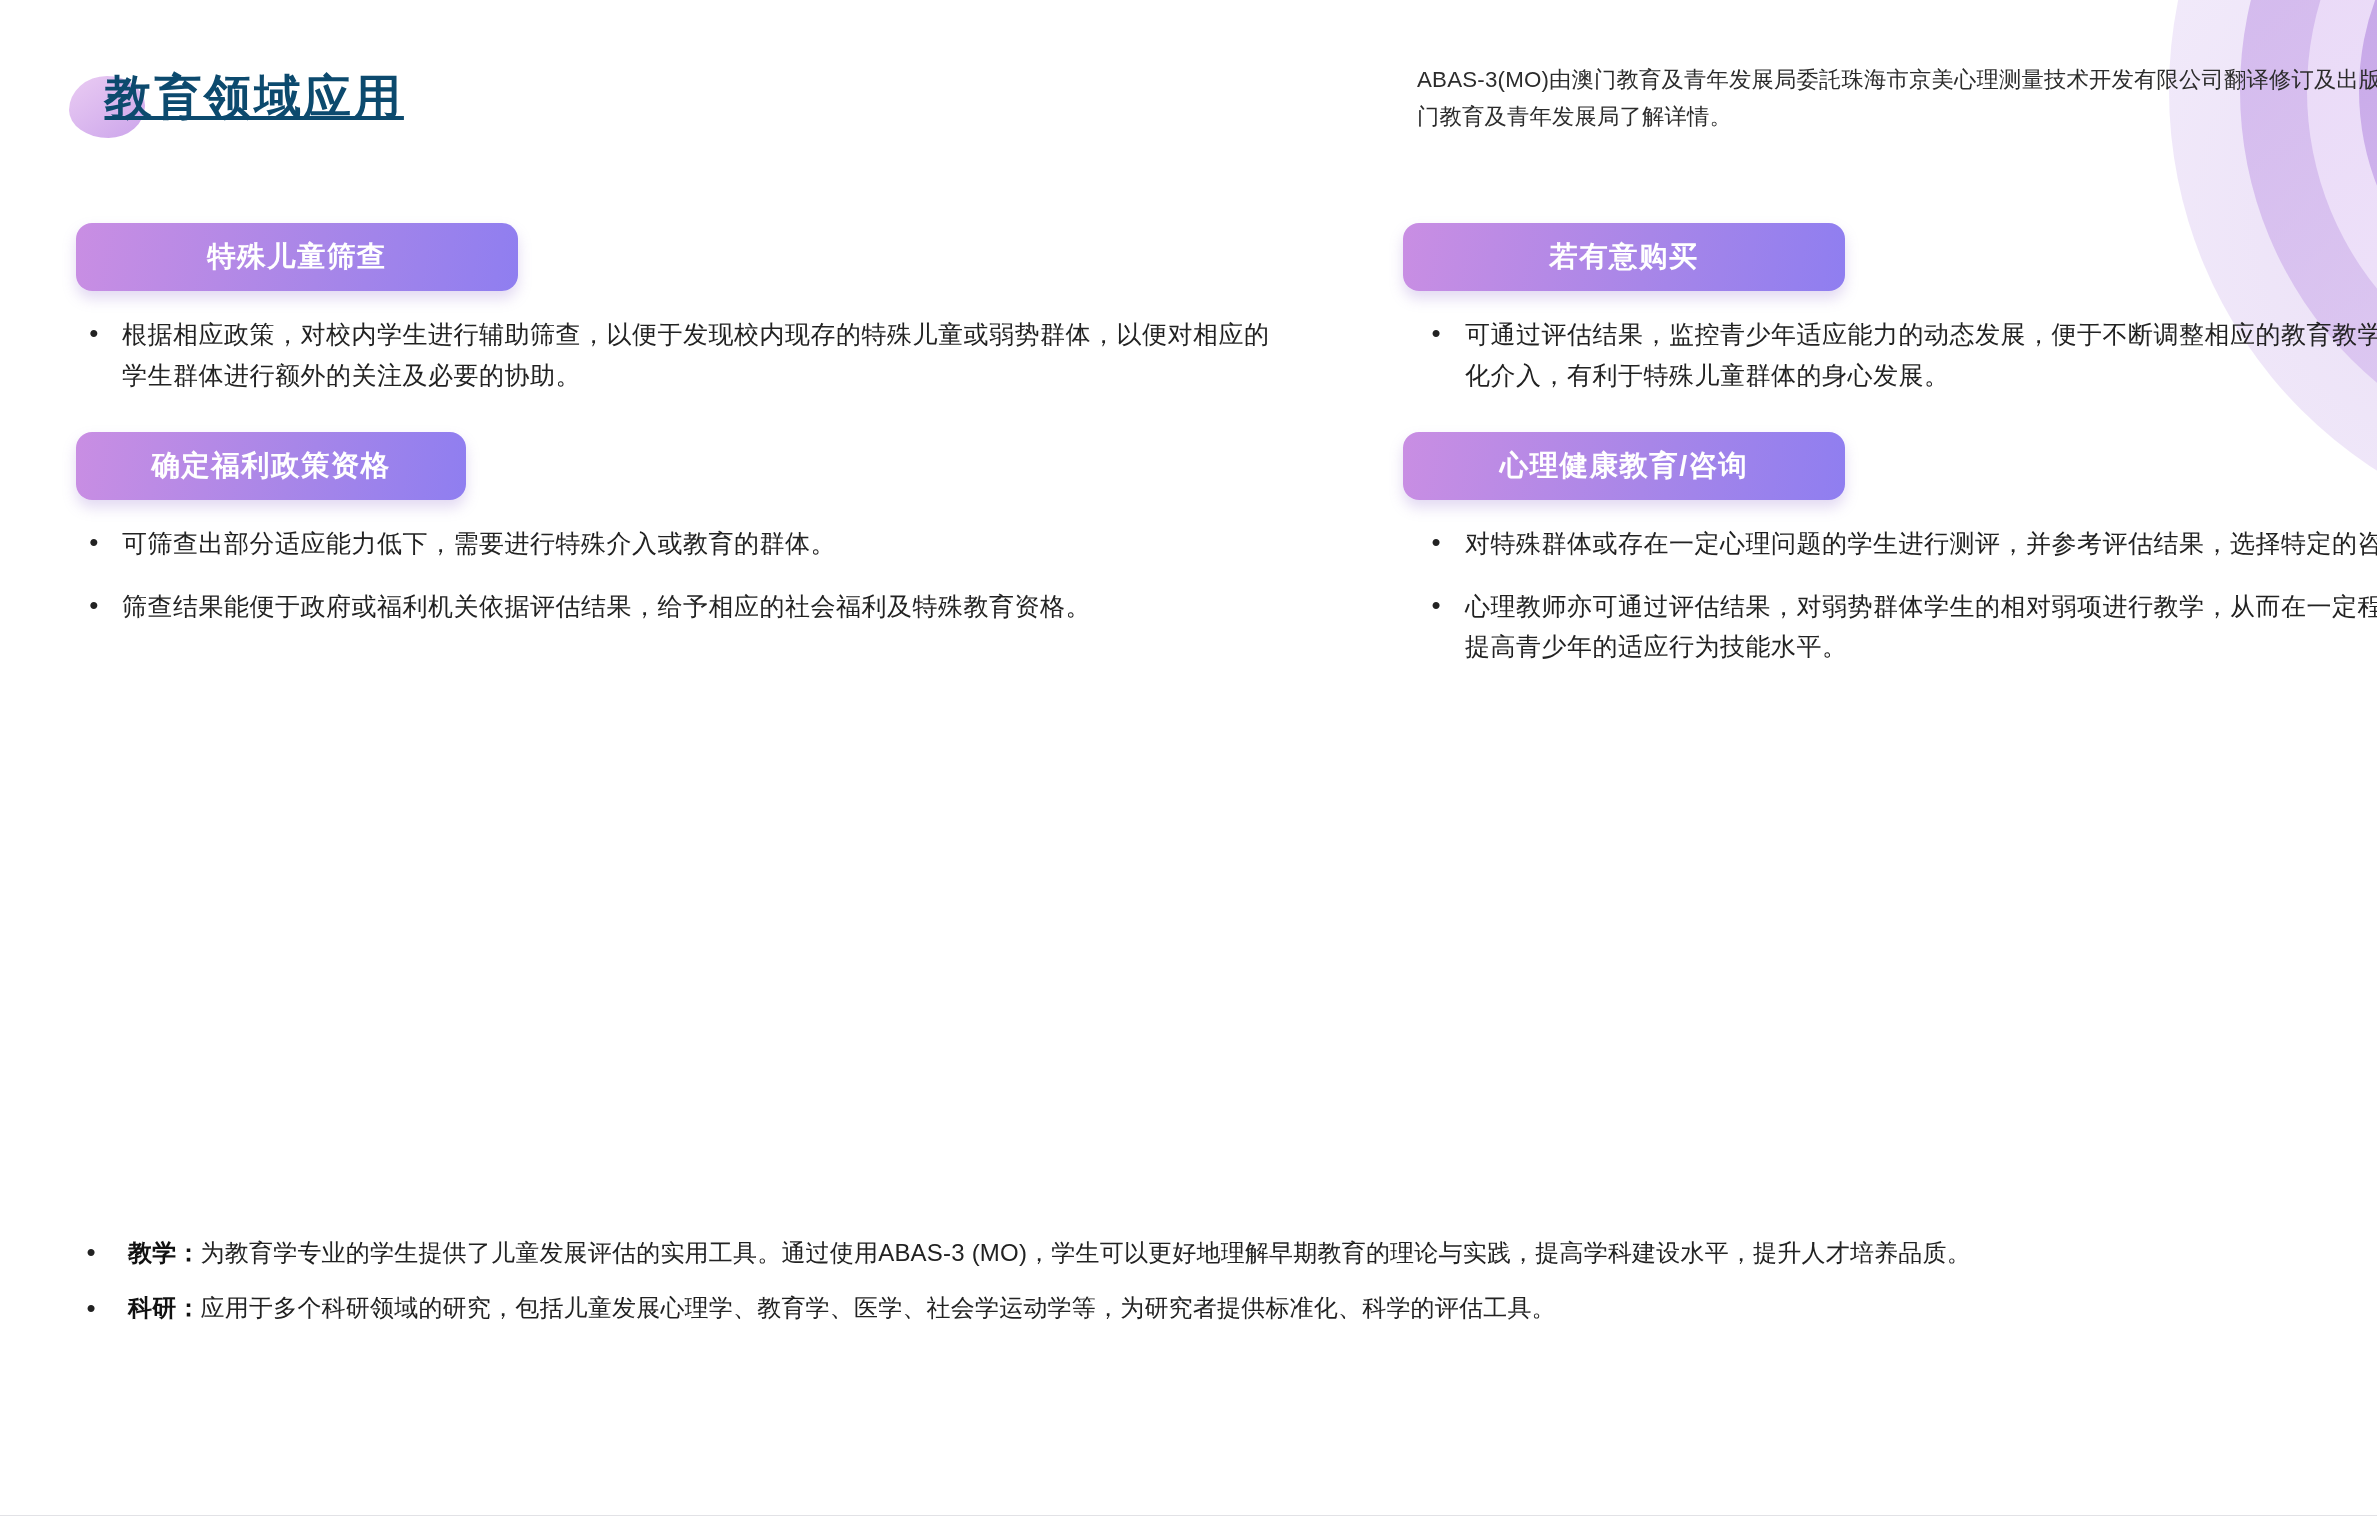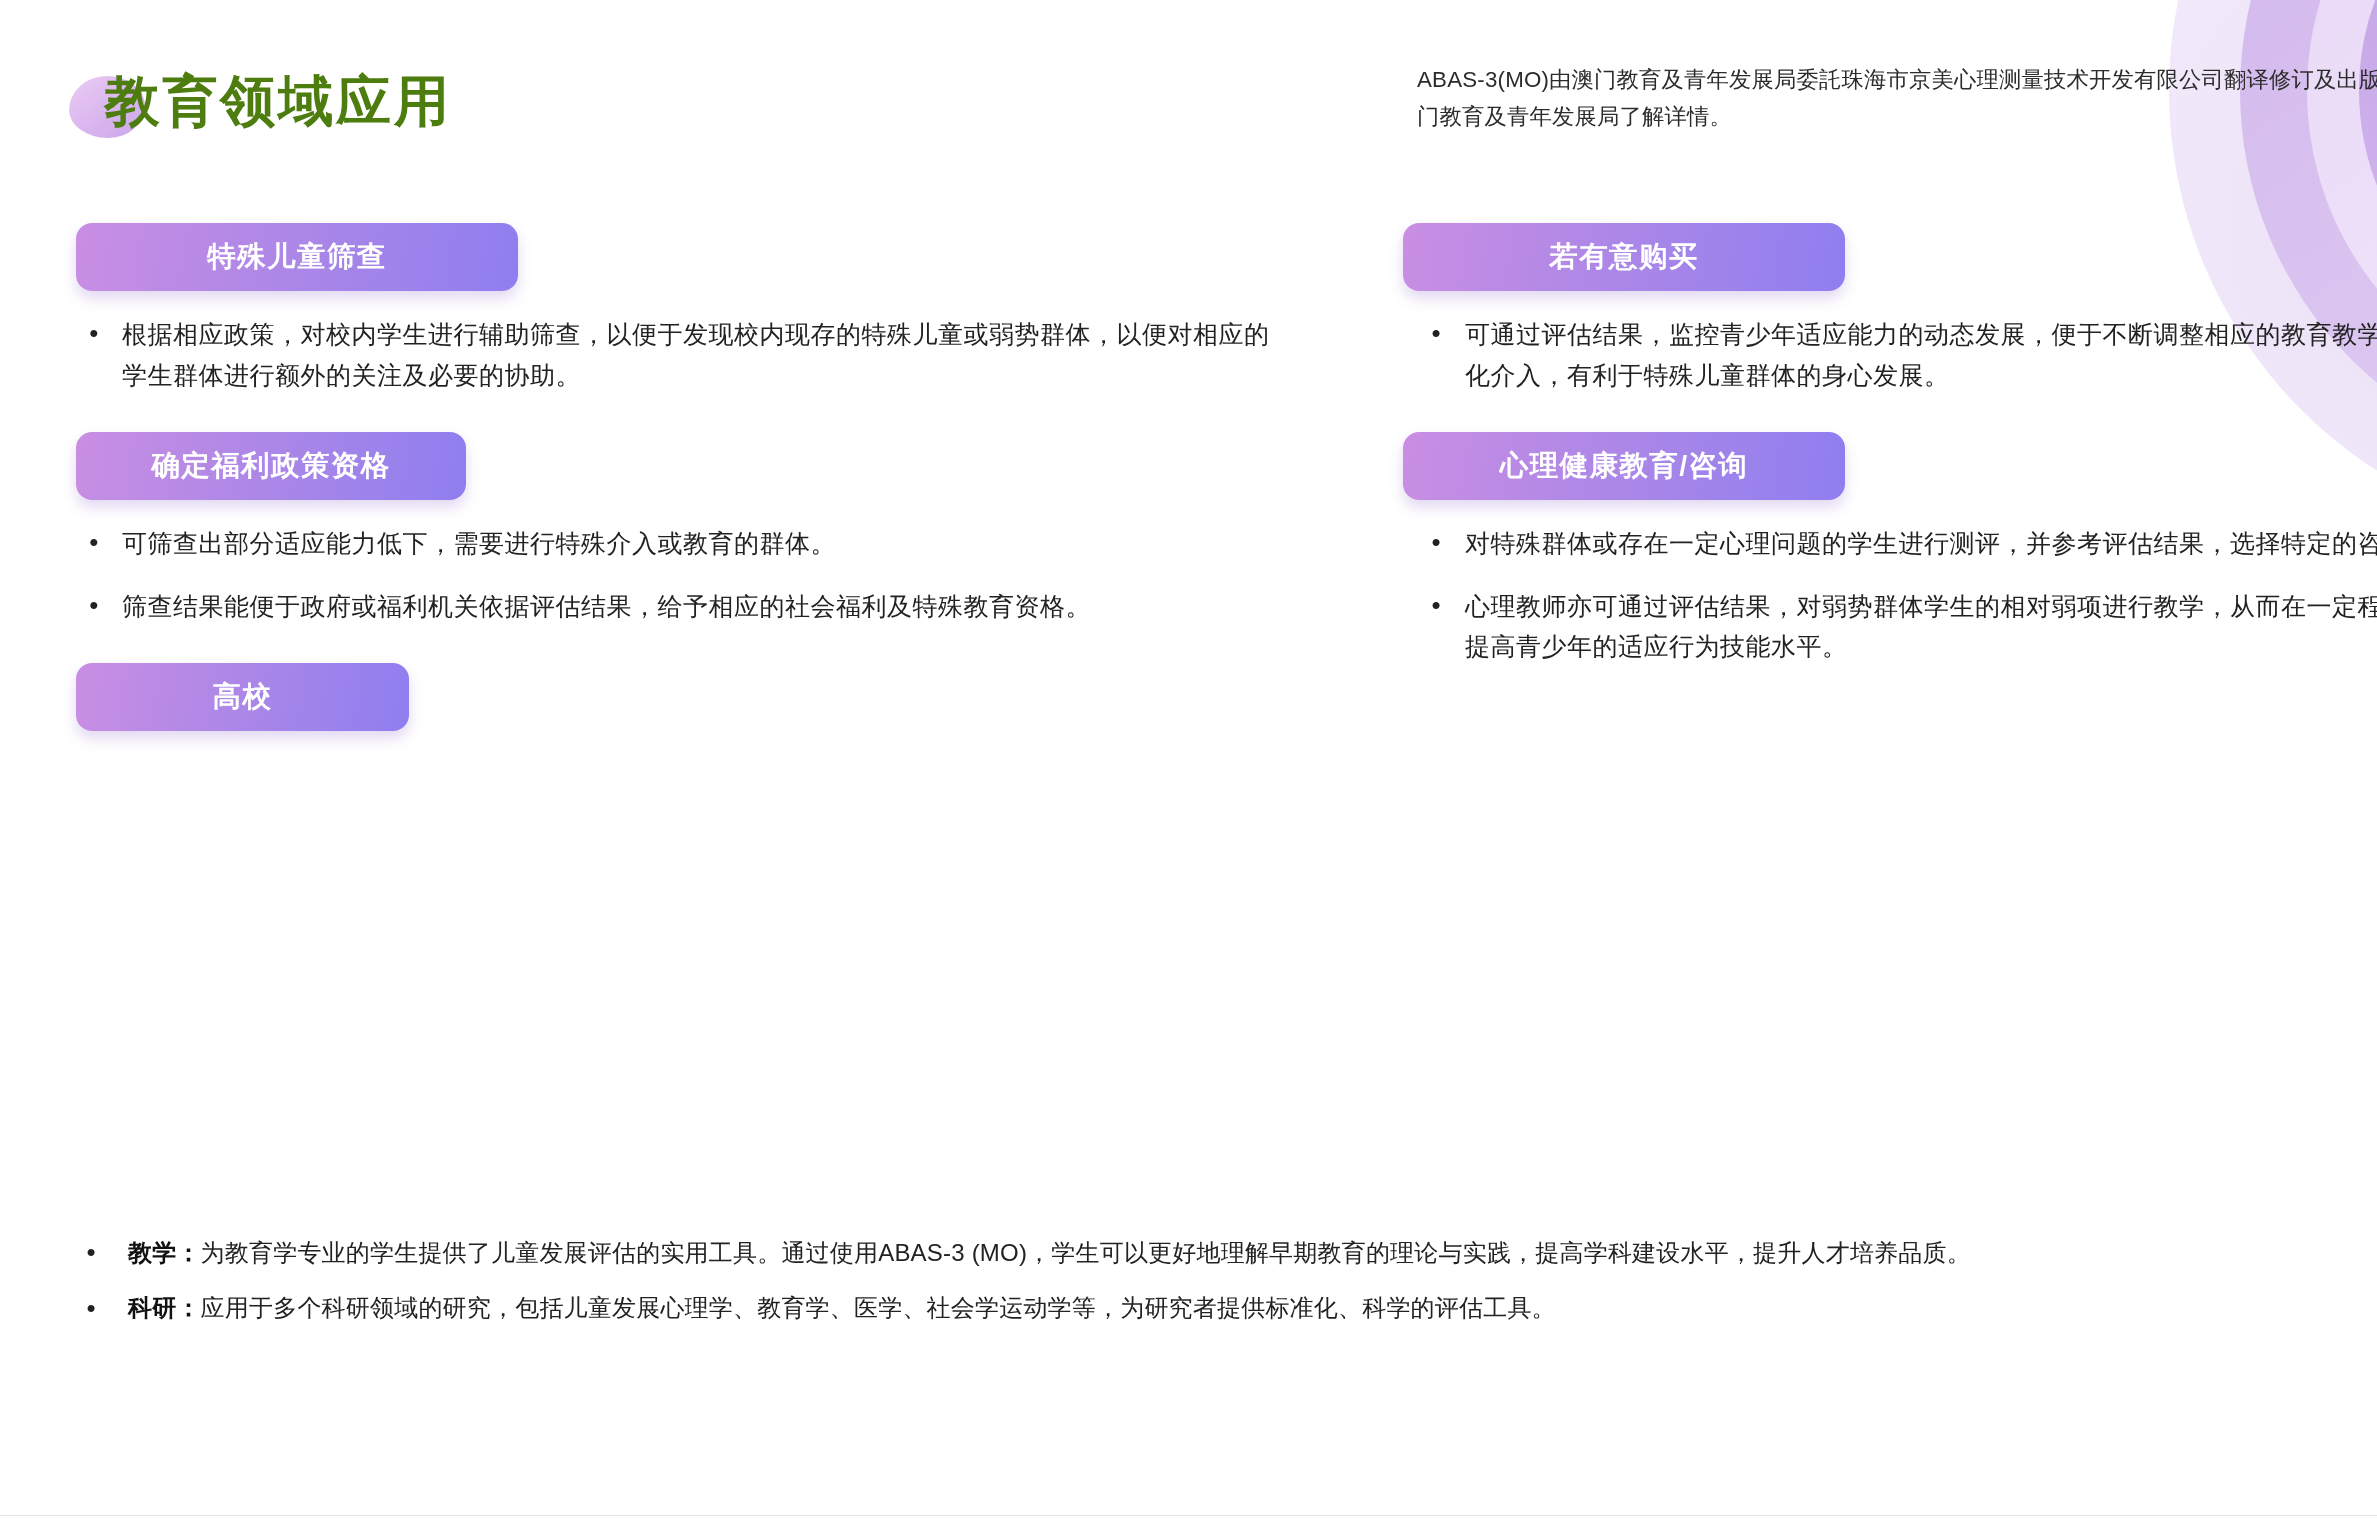--- a/index.html
+++ b/index.html
@@ -60,27 +60,28 @@
     left: -7.1px;
     top: 4.8px;
     width: 76px;
     height: 62px;
     border-radius: 50% 50% 48% 52% / 55% 48% 52% 45%;
     background: linear-gradient(145deg, #e9c9f2, #c9a0ea);
     opacity: 0.95;
   }
   .page-title {
     position: relative;
-    font-size: 55px;
+    font-size: 47px;
     font-weight: 700;
     letter-spacing: 2.9px;
-    color: #4d7c0f;
+    color: #0c4a6e;
     margin: 0;
     padding-left: 28.5px;
     line-height: 1.1;
+    text-decoration: underline;
   }
 
   
   .top-note {
     position: absolute;
     left: 1417px;
     top: 62px;
     width: 1274px;
     font-size: 22.3px;
     line-height: 1.65;
@@ -215,21 +216,20 @@
   <ul class="bullets">
     <li>根据相应政策，对校内学生进行辅助筛查，以便于发现校内现存的特殊儿童或弱势群体，以便对相应的学生群体进行额外的关注及必要的协助。</li>
   </ul>
 
   <div class="pill small">确定福利政策资格</div>
   <ul class="bullets">
     <li>可筛查出部分适应能力低下，需要进行特殊介入或教育的群体。</li>
     <li>筛查结果能便于政府或福利机关依据评估结果，给予相应的社会福利及特殊教育资格。</li>
   </ul>
 
-  <div class="pill tiny">高校</div>
 </div>
 
 <div class="col col-right">
 
   <div class="pill med">若有意购买</div>
   <ul class="bullets">
     <li>可通过评估结果，监控青少年适应能力的动态发展，便于不断调整相应的教育教学计划，为学生提供个性化介入，有利于特殊儿童群体的身心发展。</li>
   </ul>
 
   <div class="pill med">心理健康教育/咨询</div>

